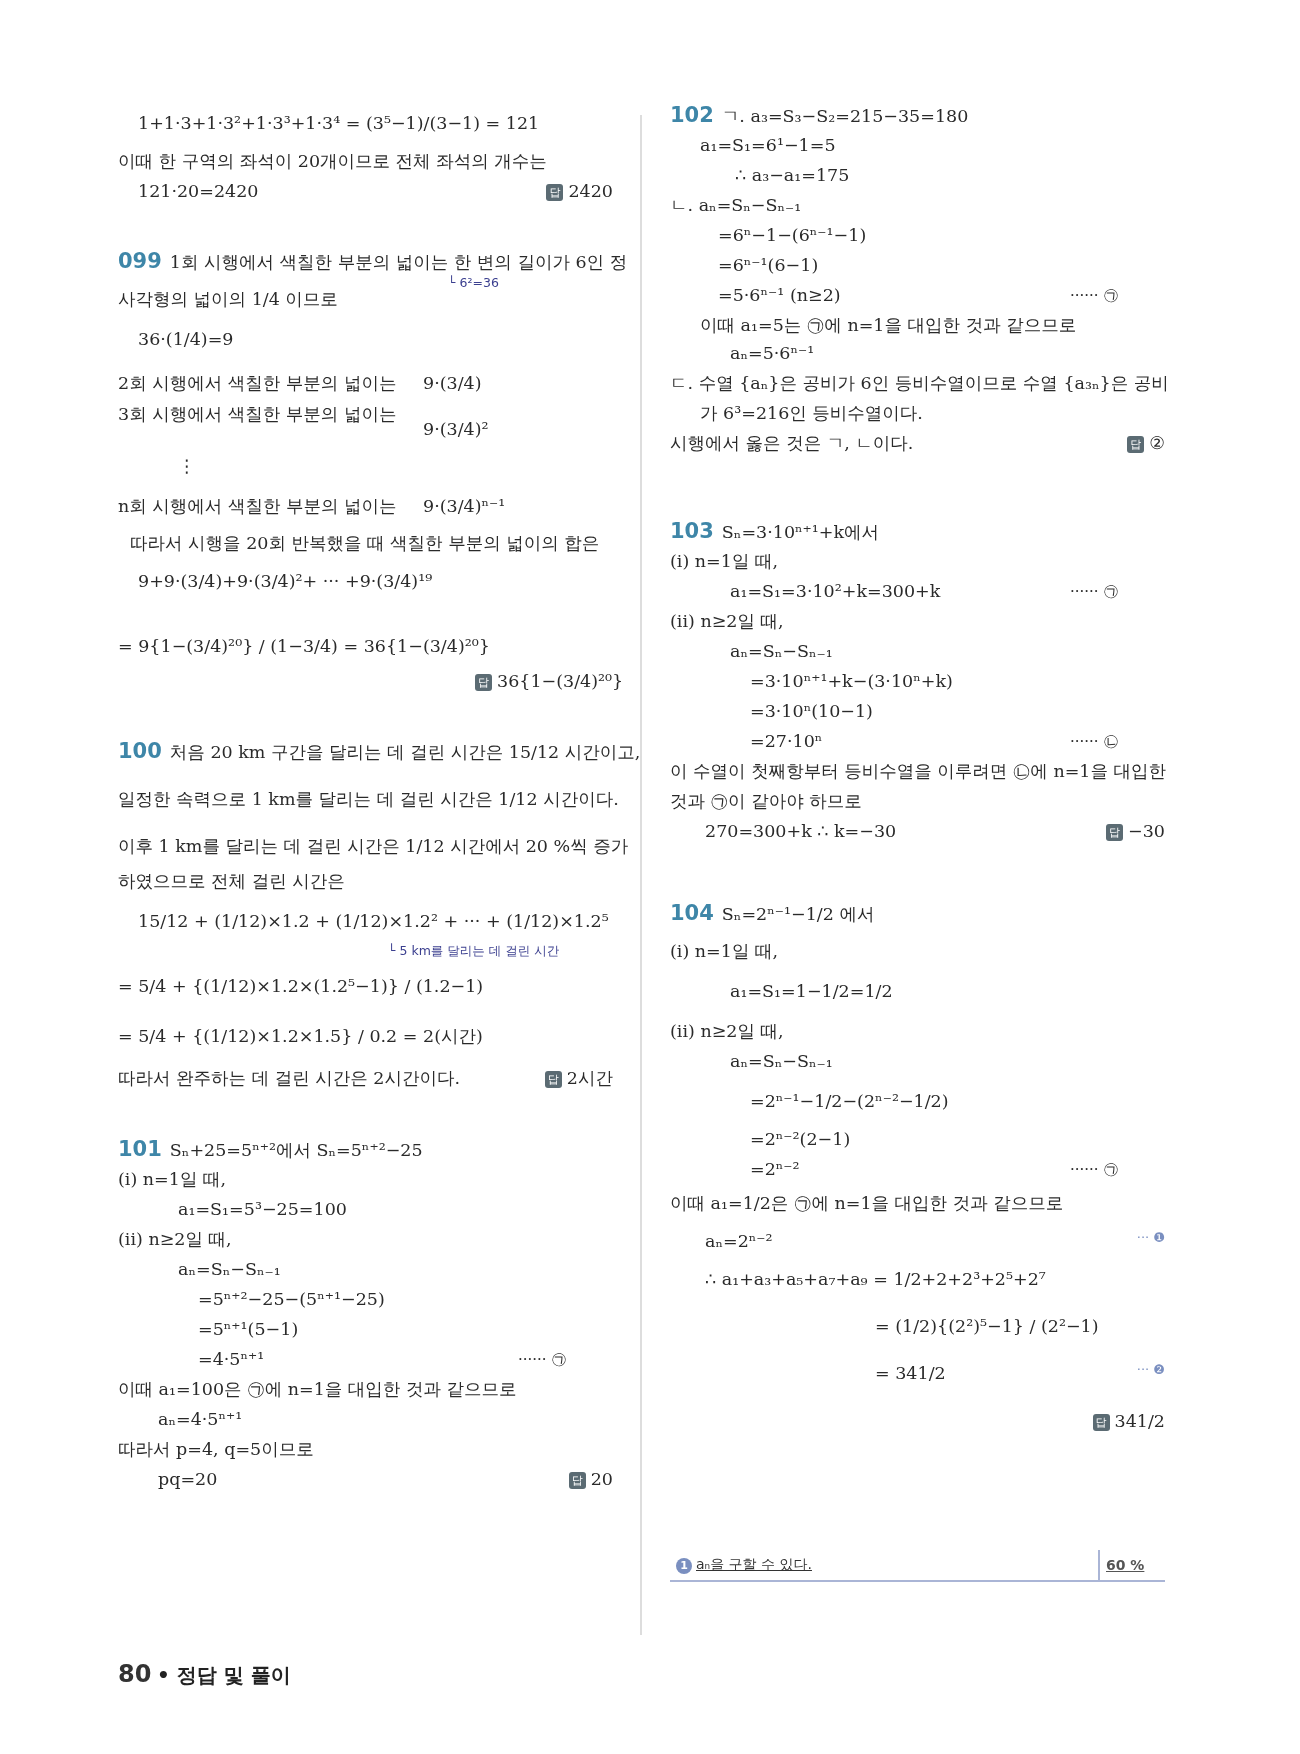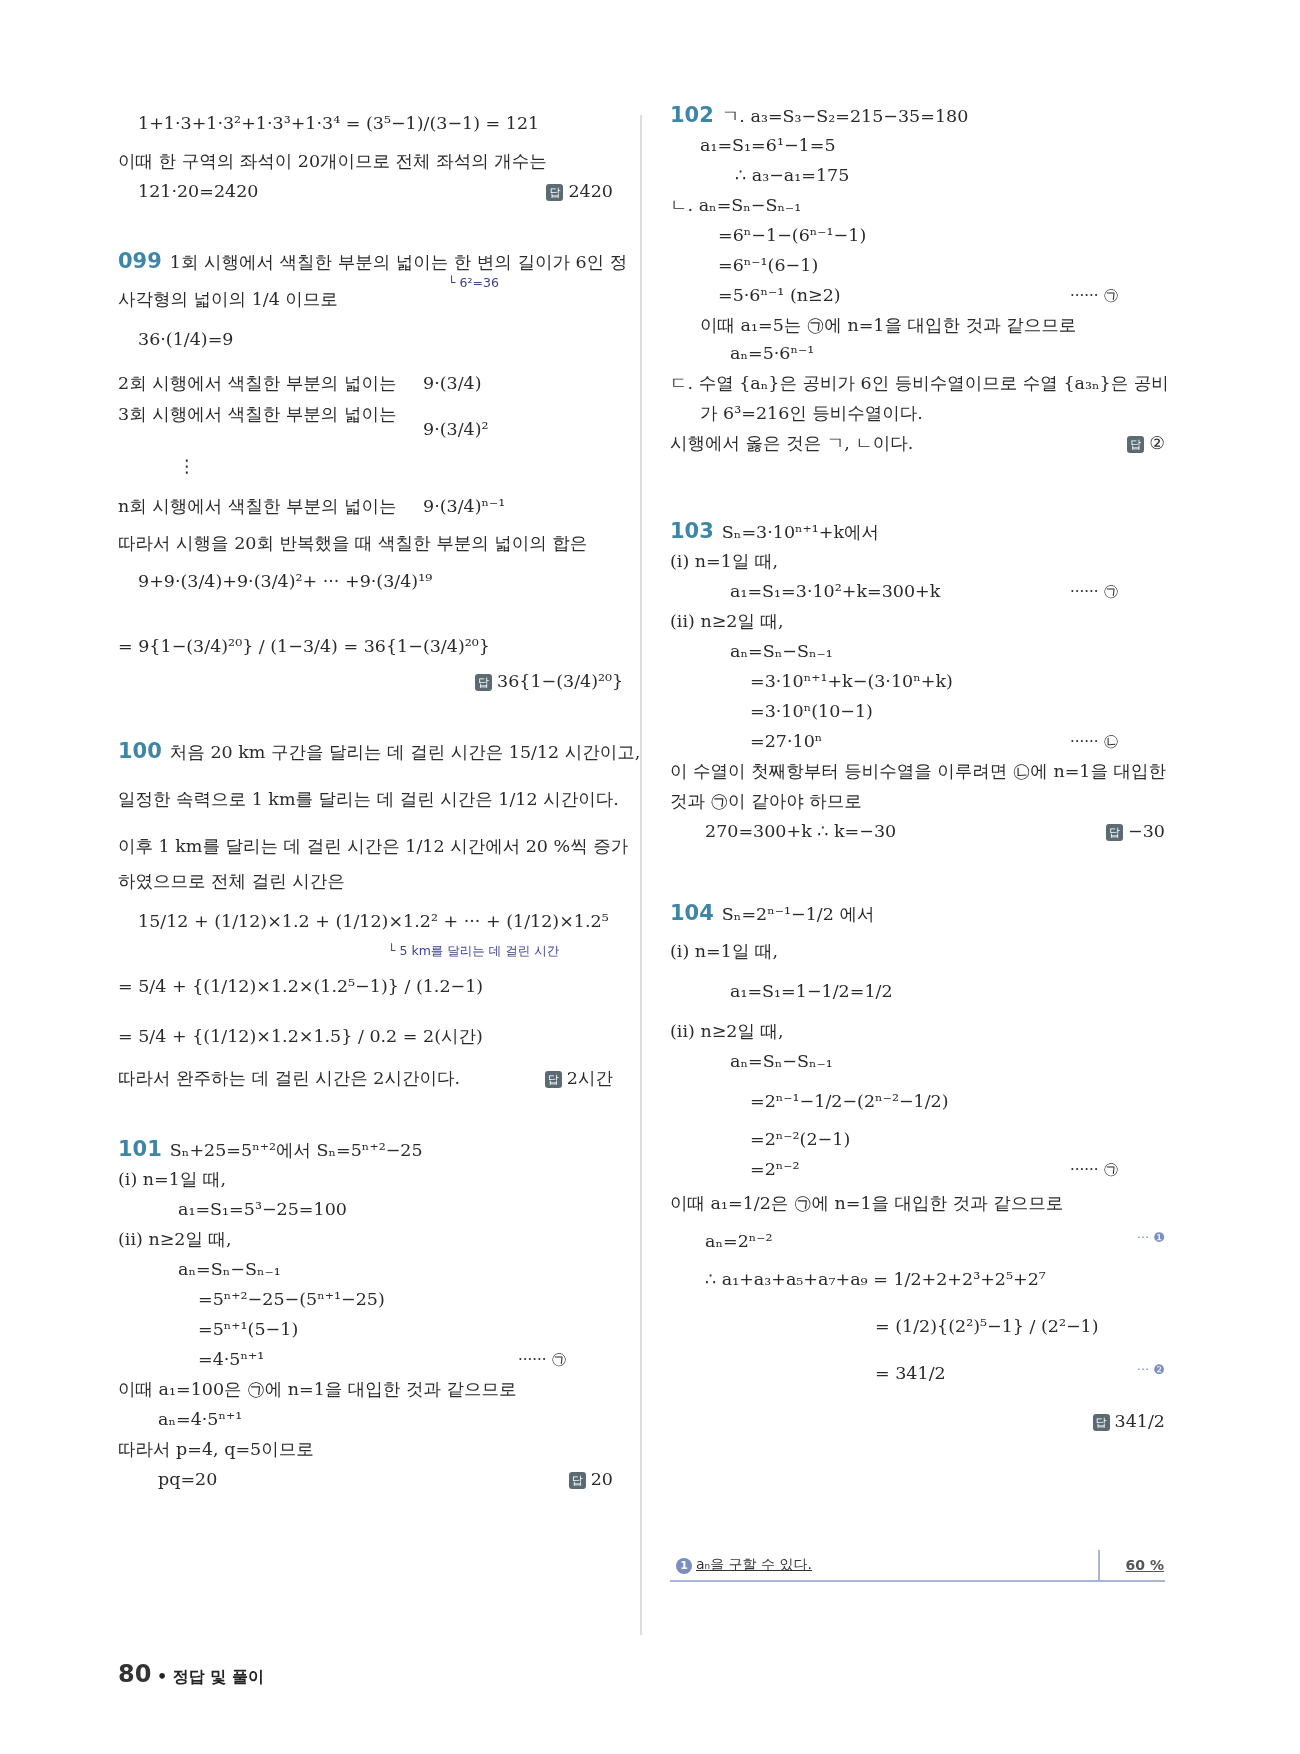--- a/index.html
+++ b/index.html
@@ -11,28 +11,28 @@
   .divider{position:absolute;left:640px;top:115px;width:2px;height:1520px;background:#ddd;}
   .ln{position:absolute;white-space:nowrap;line-height:22px;}
   .num{font-family:"DejaVu Sans","Liberation Sans",sans-serif;font-weight:bold;color:#3e86a8;font-size:21px;margin-right:8px;}
   .ans{position:absolute;white-space:nowrap;line-height:22px;}
   .ans-badge{display:inline-block;width:17px;height:17px;background:#5b6b73;color:#fff;border-radius:3px;
        font-family:"DejaVu Sans",sans-serif;font-size:11px;text-align:center;line-height:17px;margin-right:5px;vertical-align:1px;}
   .note{font-family:"DejaVu Sans",sans-serif;color:#3b3f8f;font-size:12.5px;}
   .mark{font-size:15px;}
   .footer{position:absolute;left:118px;top:1660px;font-family:"DejaVu Sans","Liberation Sans",sans-serif;}
   .footer .pg{font-weight:bold;font-size:24px;color:#333;}
-  .footer .lbl{font-weight:bold;font-size:16px;color:#222;}
+  .footer .lbl{font-weight:bold;font-size:20px;color:#222;}
   table.rubric{position:absolute;left:670px;top:1550px;width:495px;border-collapse:separate;border-spacing:0;
        font-family:"DejaVu Sans",sans-serif;font-size:14px;}
   table.rubric th{background:#c9d3e6;height:26px;font-weight:bold;color:#333;}
   table.rubric th:first-child{border-radius:6px 0 0 0;}
   table.rubric th:last-child{border-radius:0 6px 0 0;border-left:4px solid #fff;}
   table.rubric td{height:28px;border-bottom:2px solid #aab5d6;padding-left:6px;color:#333;text-decoration:underline;}
-  table.rubric td.r{text-align:right;font-weight:bold;color:#555;border-left:2px solid #aab5d6;width:58px;}
+  table.rubric td.r{text-align:left;font-weight:bold;color:#555;border-left:2px solid #aab5d6;width:58px;}
   .circ{display:inline-block;width:16px;height:16px;border-radius:50%;background:#7a8fc0;color:#fff;font-size:11px;
        text-align:center;line-height:16px;margin-right:4px;font-weight:bold;}
   .step{position:absolute;right:0;color:#7a8fc0;font-family:"DejaVu Sans",sans-serif;font-size:13px;}
 </style>
 </head>
 <body>
 
 <div class="divider"></div>
 
 <div id="left" class="col">
@@ -45,21 +45,21 @@
   <div class="ln note" style="left:330px;top:172px">└ 6²=36</div>
   <div class="ln" style="left:0;top:188px">사각형의 넓이의 1/4 이므로</div>
   <div class="ln" style="left:20px;top:228px">36·(1/4)=9</div>
   <div class="ln" style="left:0;top:272px">2회 시행에서 색칠한 부분의 넓이는</div>
   <div class="ln" style="left:305px;top:272px">9·(3/4)</div>
   <div class="ln" style="left:0;top:303px">3회 시행에서 색칠한 부분의 넓이는</div>
   <div class="ln" style="left:305px;top:318px">9·(3/4)²</div>
   <div class="ln" style="left:60px;top:355px">⋮</div>
   <div class="ln" style="left:0;top:395px">n회 시행에서 색칠한 부분의 넓이는</div>
   <div class="ln" style="left:305px;top:395px">9·(3/4)ⁿ⁻¹</div>
-  <div class="ln" style="left:0;top:432px">따라서 시행을 20회 반복했을 때 색칠한 부분의 넓이의 합은</div>
+  <div class="ln" style="left:12px;top:432px">따라서 시행을 20회 반복했을 때 색칠한 부분의 넓이의 합은</div>
   <div class="ln" style="left:20px;top:470px">9+9·(3/4)+9·(3/4)²+ ··· +9·(3/4)¹⁹</div>
   <div class="ln" style="left:0;top:535px">= 9{1−(3/4)²⁰} / (1−3/4) = 36{1−(3/4)²⁰}</div>
   <div class="ans" style="left:357px;top:570px"><span class="ans-badge">답</span><span>36{1−(3/4)²⁰}</span></div>
 
   <div class="ln" style="left:0;top:640px"><span class="num">100</span><span>처음 20 km 구간을 달리는 데 걸린 시간은 15/12 시간이고,</span></div>
   <div class="ln" style="left:0;top:688px">일정한 속력으로 1 km를 달리는 데 걸린 시간은 1/12 시간이다.</div>
   <div class="ln" style="left:0;top:735px">이후 1 km를 달리는 데 걸린 시간은 1/12 시간에서 20 %씩 증가</div>
   <div class="ln" style="left:0;top:770px">하였으므로 전체 걸린 시간은</div>
   <div class="ln" style="left:20px;top:810px">15/12 + (1/12)×1.2 + (1/12)×1.2² + ··· + (1/12)×1.2⁵</div>
   <div class="ln note" style="left:270px;top:840px">└ 5 km를 달리는 데 걸린 시간</div>

